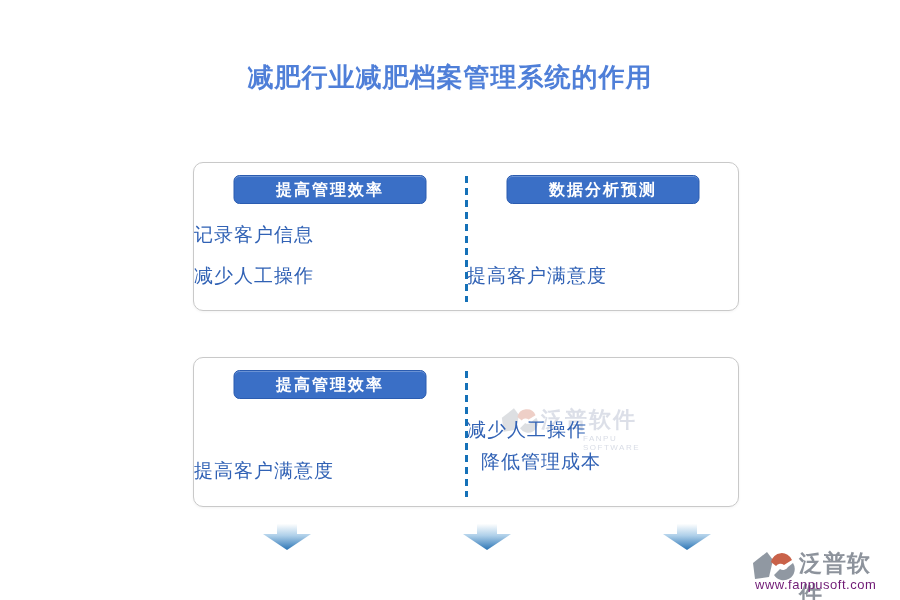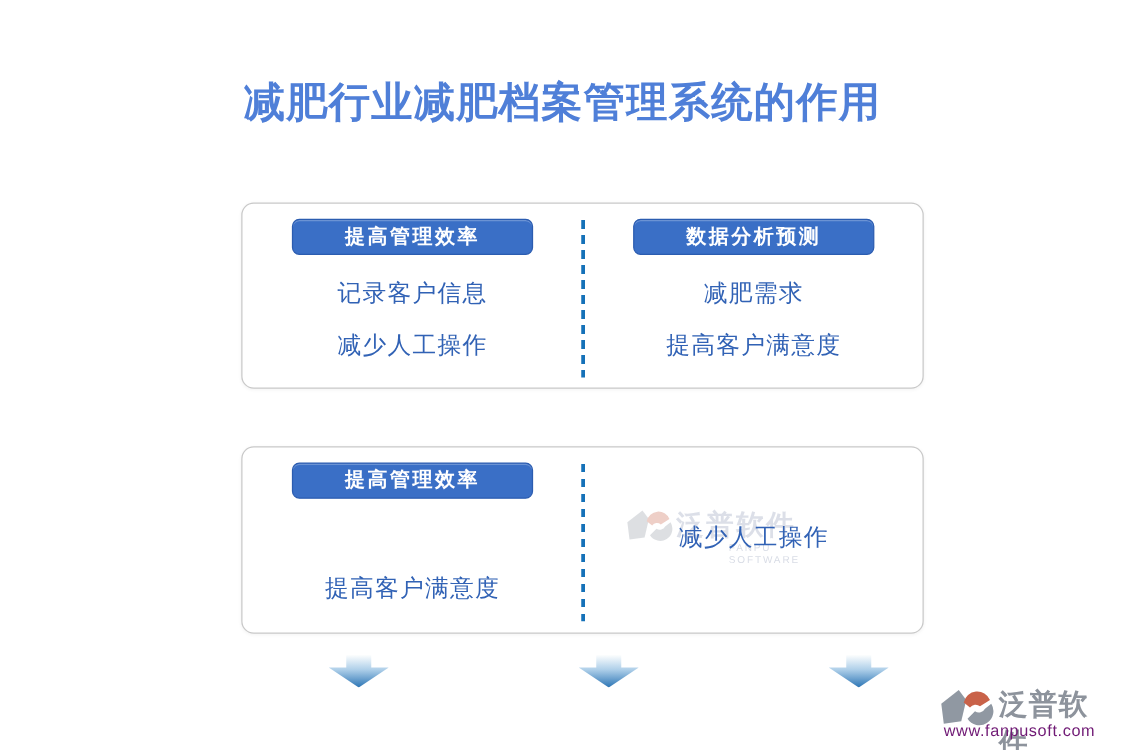--- a/index.html
+++ b/index.html
@@ -12,21 +12,21 @@
     overflow: hidden;
     font-family: "Liberation Sans", sans-serif;
   }
   .title {
     position: absolute;
     left: 0; right: 0;
     top: 60px;
     text-align: center;
     font-family: "Liberation Serif", serif;
     font-weight: bold;
-    font-size: 33px;
+    font-size: 26px;
     color: #4f7fd8;
     letter-spacing: 1px;
   }
   .panel {
     position: absolute;
     left: 193px;
     width: 546px;
     background: #ffffff;
     border: 1px solid #c9c9c9;
     border-radius: 10px;
@@ -51,21 +51,21 @@
     box-shadow: inset 0 1px 0 rgba(255,255,255,0.25);
     color: #ffffff;
     font-weight: bold;
     font-size: 16px;
     text-align: center;
     letter-spacing: 2px;
   }
   .item {
     position: absolute;
     left: 0; right: 0;
-    text-align: center;
+    text-align: left;
     font-family: "Liberation Serif", serif;
     font-size: 19px;
     color: #3162b5;
     letter-spacing: 1px;
     z-index: 2;
   }
   .r1 { top: 59px; }
   .r2 { top: 100px; }
   .r2-tight { top: 91px; transform: translateX(14px); }
   .divider {
@@ -119,21 +119,20 @@
 
   <section class="panel panel-1">
     <div class="col col-left">
       <div class="badge">提高管理效率</div>
       <div class="item r1">记录客户信息</div>
       <div class="item r2">减少人工操作</div>
     </div>
     <div class="divider"></div>
     <div class="col col-right">
       <div class="badge">数据分析预测</div>
-      <div class="item r1">减肥需求</div>
       <div class="item r2">提高客户满意度</div>
     </div>
   </section>
 
   <section class="panel panel-2">
     <div class="watermark">
       <svg class="wm-mark" width="38" height="36" viewBox="0 0 44 40">
         <polygon fill="#9098a2" points="1,14 15,3 21,11 17,28 3,30"></polygon>
         <path fill="#c96249" d="M 19,13 A 11,11 0 0 1 40,11 L 32,16 A 5.5,5.5 0 0 0 24,17 Z"></path>
         <path fill="#9098a2" d="M 41,14 A 11,11 0 0 1 22,26 L 28,20 A 5.5,5.5 0 0 0 36,18 Z"></path>
@@ -141,20 +140,21 @@
       <span class="wm-brand">泛普软件</span>
       <span class="wm-sub">FANPU SOFTWARE</span>
     </div>
     <div class="col col-left">
       <div class="badge">提高管理效率</div>
       <div class="item r2">提高客户满意度</div>
     </div>
     <div class="divider"></div>
     <div class="col col-right">
       <div class="item r1">减少人工操作</div>
+      <div class="item r2-tight item">降低管理成本</div>
     </div>
   </section>
 
   <svg class="arrow-icon arrow-1" viewBox="0 0 48 26">
     <defs>
       <linearGradient id="agrad" x1="0" y1="0" x2="0" y2="1">
         <stop offset="0" stop-color="#fdfefe"></stop>
         <stop offset="0.45" stop-color="#aecfe9"></stop>
         <stop offset="1" stop-color="#2c75b5"></stop>
       </linearGradient>

